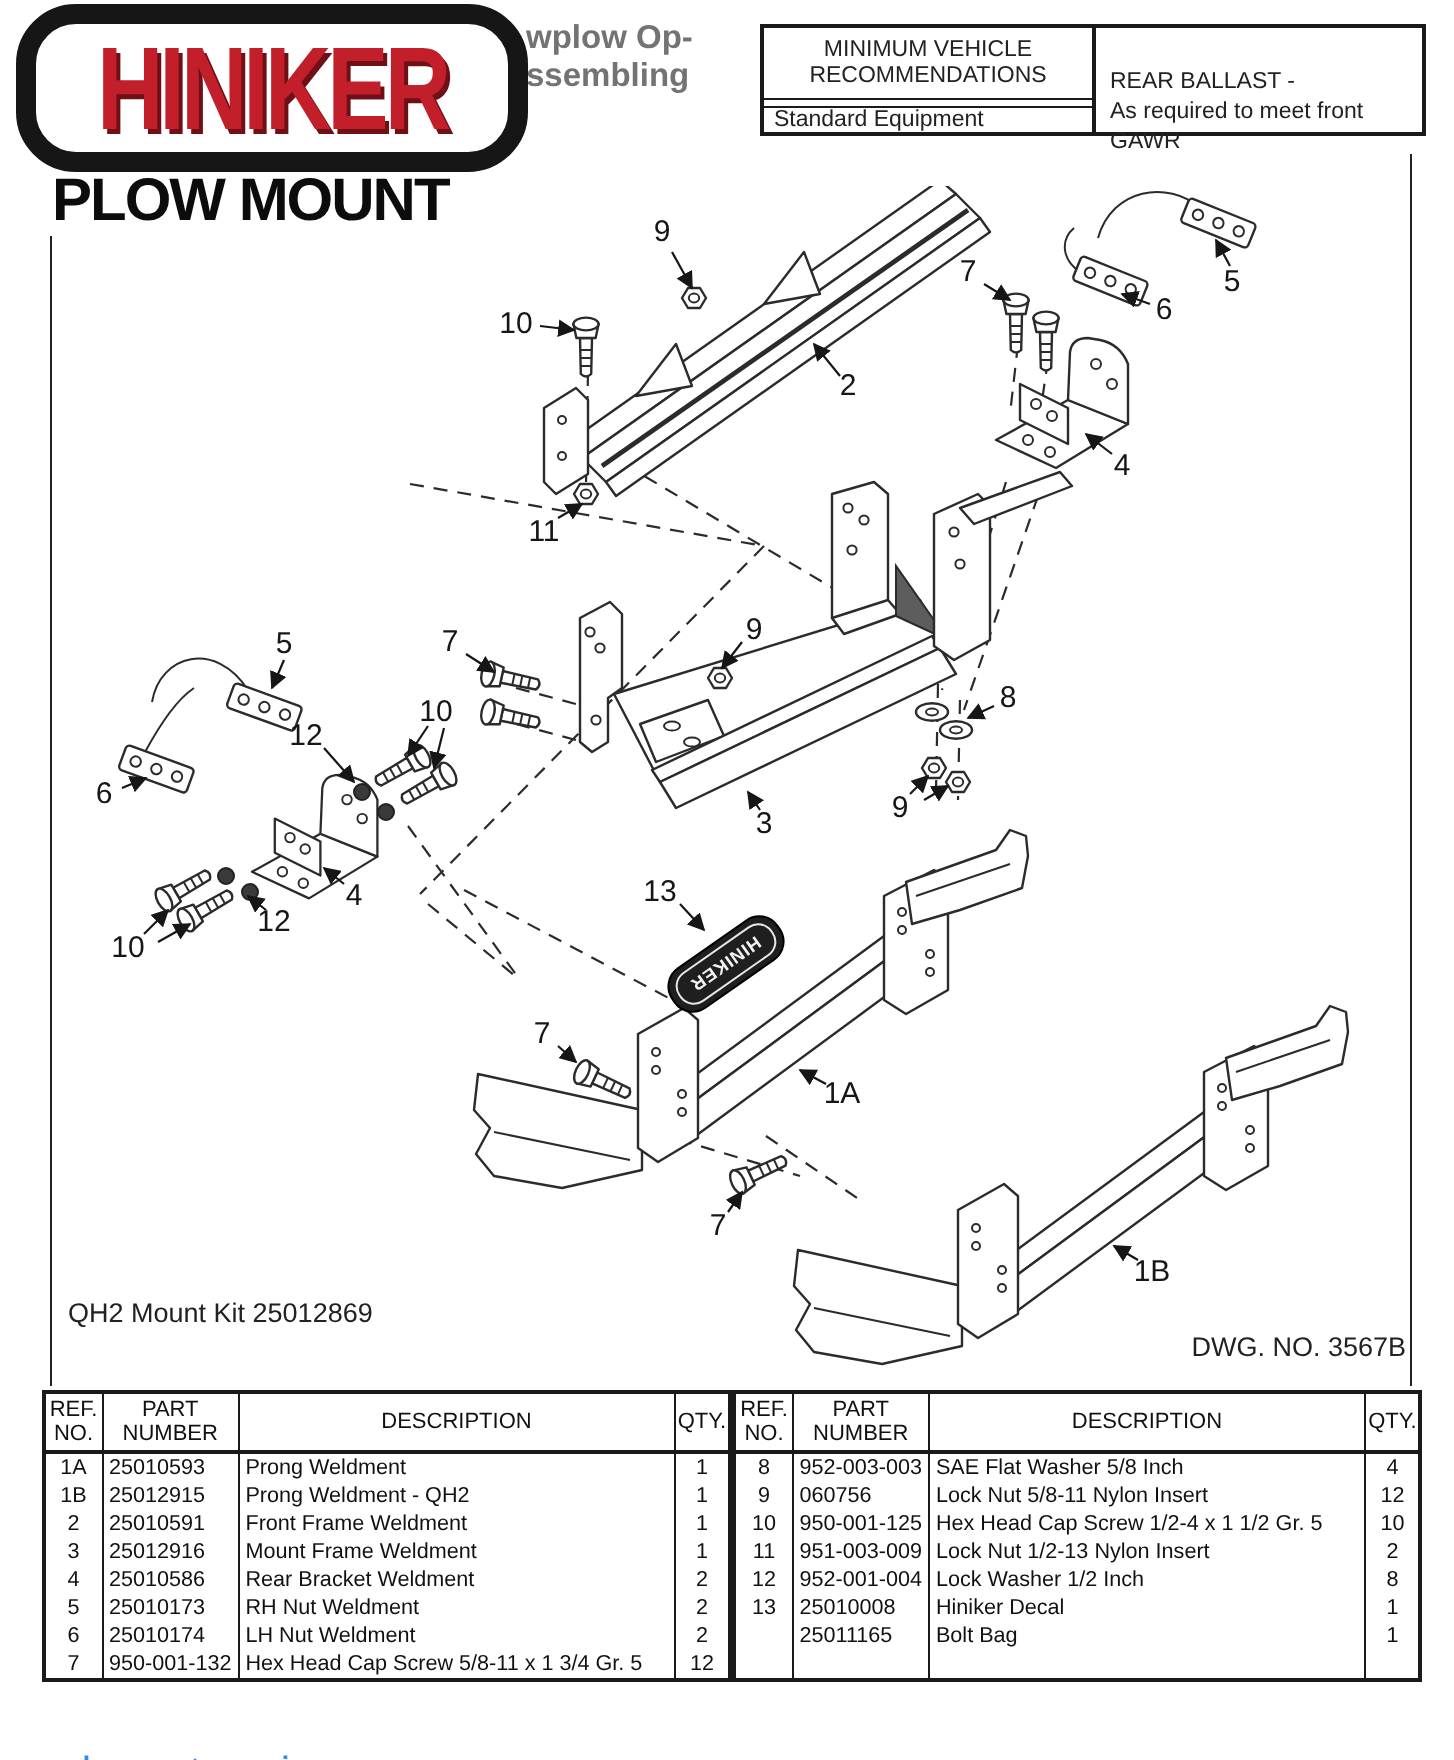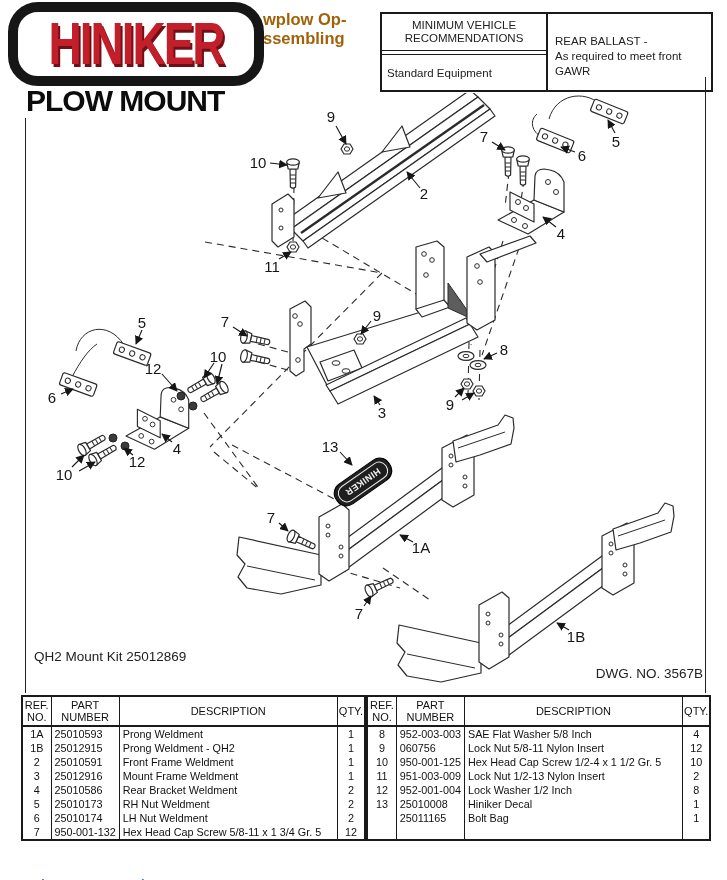--- a/index.html
+++ b/index.html
@@ -6,22 +6,22 @@
   .page{position:relative;width:727px;height:880px;background:#fff;overflow:hidden;
         font-family:"Liberation Sans",sans-serif;color:#111;border-radius:19px;}
   
   .logo{position:absolute;left:8px;top:2px;width:236px;height:64px;border:10px solid #161616;
         border-radius:30px;background:#fff;display:flex;align-items:center;justify-content:center;z-index:3;}
   .logo-text{font-weight:bold;font-size:46px;color:#c21f2a;letter-spacing:-2px;
         transform:scaleY(1.28);text-shadow:2px 2px 0 #701016;}
   .plow-mount{position:absolute;left:26px;top:84px;font-size:30px;font-weight:bold;color:#0c0c0c;
         letter-spacing:-1px;z-index:3;}
   .doc-fragment{position:absolute;left:263px;top:10px;font-size:16.5px;font-weight:bold;
-        line-height:19px;color:#a16207;}
-  .info-table{position:absolute;left:380px;top:12px;width:333px;height:80px;border:2px solid #1a1a1a;
+        line-height:19px;color:#737373;}
+  .info-table{position:absolute;left:380px;top:12px;width:333px;height:56px;border:2px solid #1a1a1a;
         display:flex;font-size:11.5px;color:#222;box-sizing:border-box;}
   .info-left{width:164px;border-right:2px solid #1a1a1a;display:flex;flex-direction:column;}
   .info-head{height:32px;display:flex;align-items:center;justify-content:center;text-align:center;
         line-height:13px;padding:2px;}
   .info-divider{border-top:1px solid #1a1a1a;border-bottom:1px solid #1a1a1a;height:3px;}
   .info-sub{flex:1;display:flex;align-items:center;padding:0 5px;}
   .info-right{flex:1;padding:20px 7px;line-height:15px;}
   
   .left-border{position:absolute;left:25px;top:118px;height:575px;border-left:1.5px solid #222;}
   .right-border{position:absolute;left:705px;top:77px;height:616px;border-left:1.5px solid #222;}

